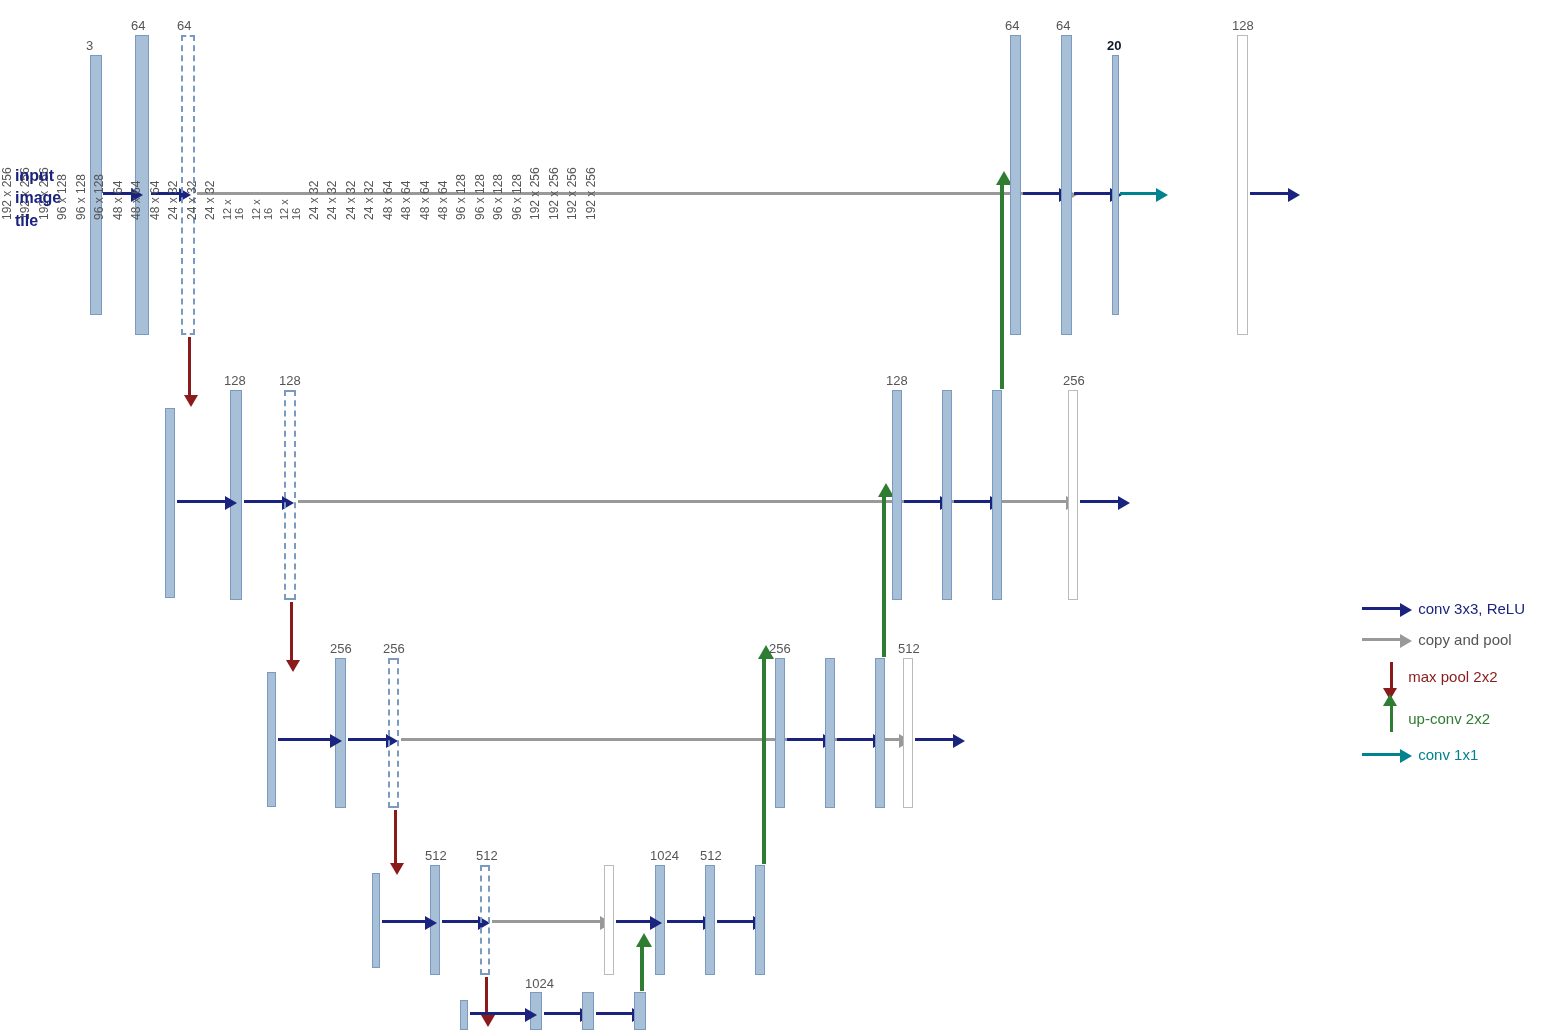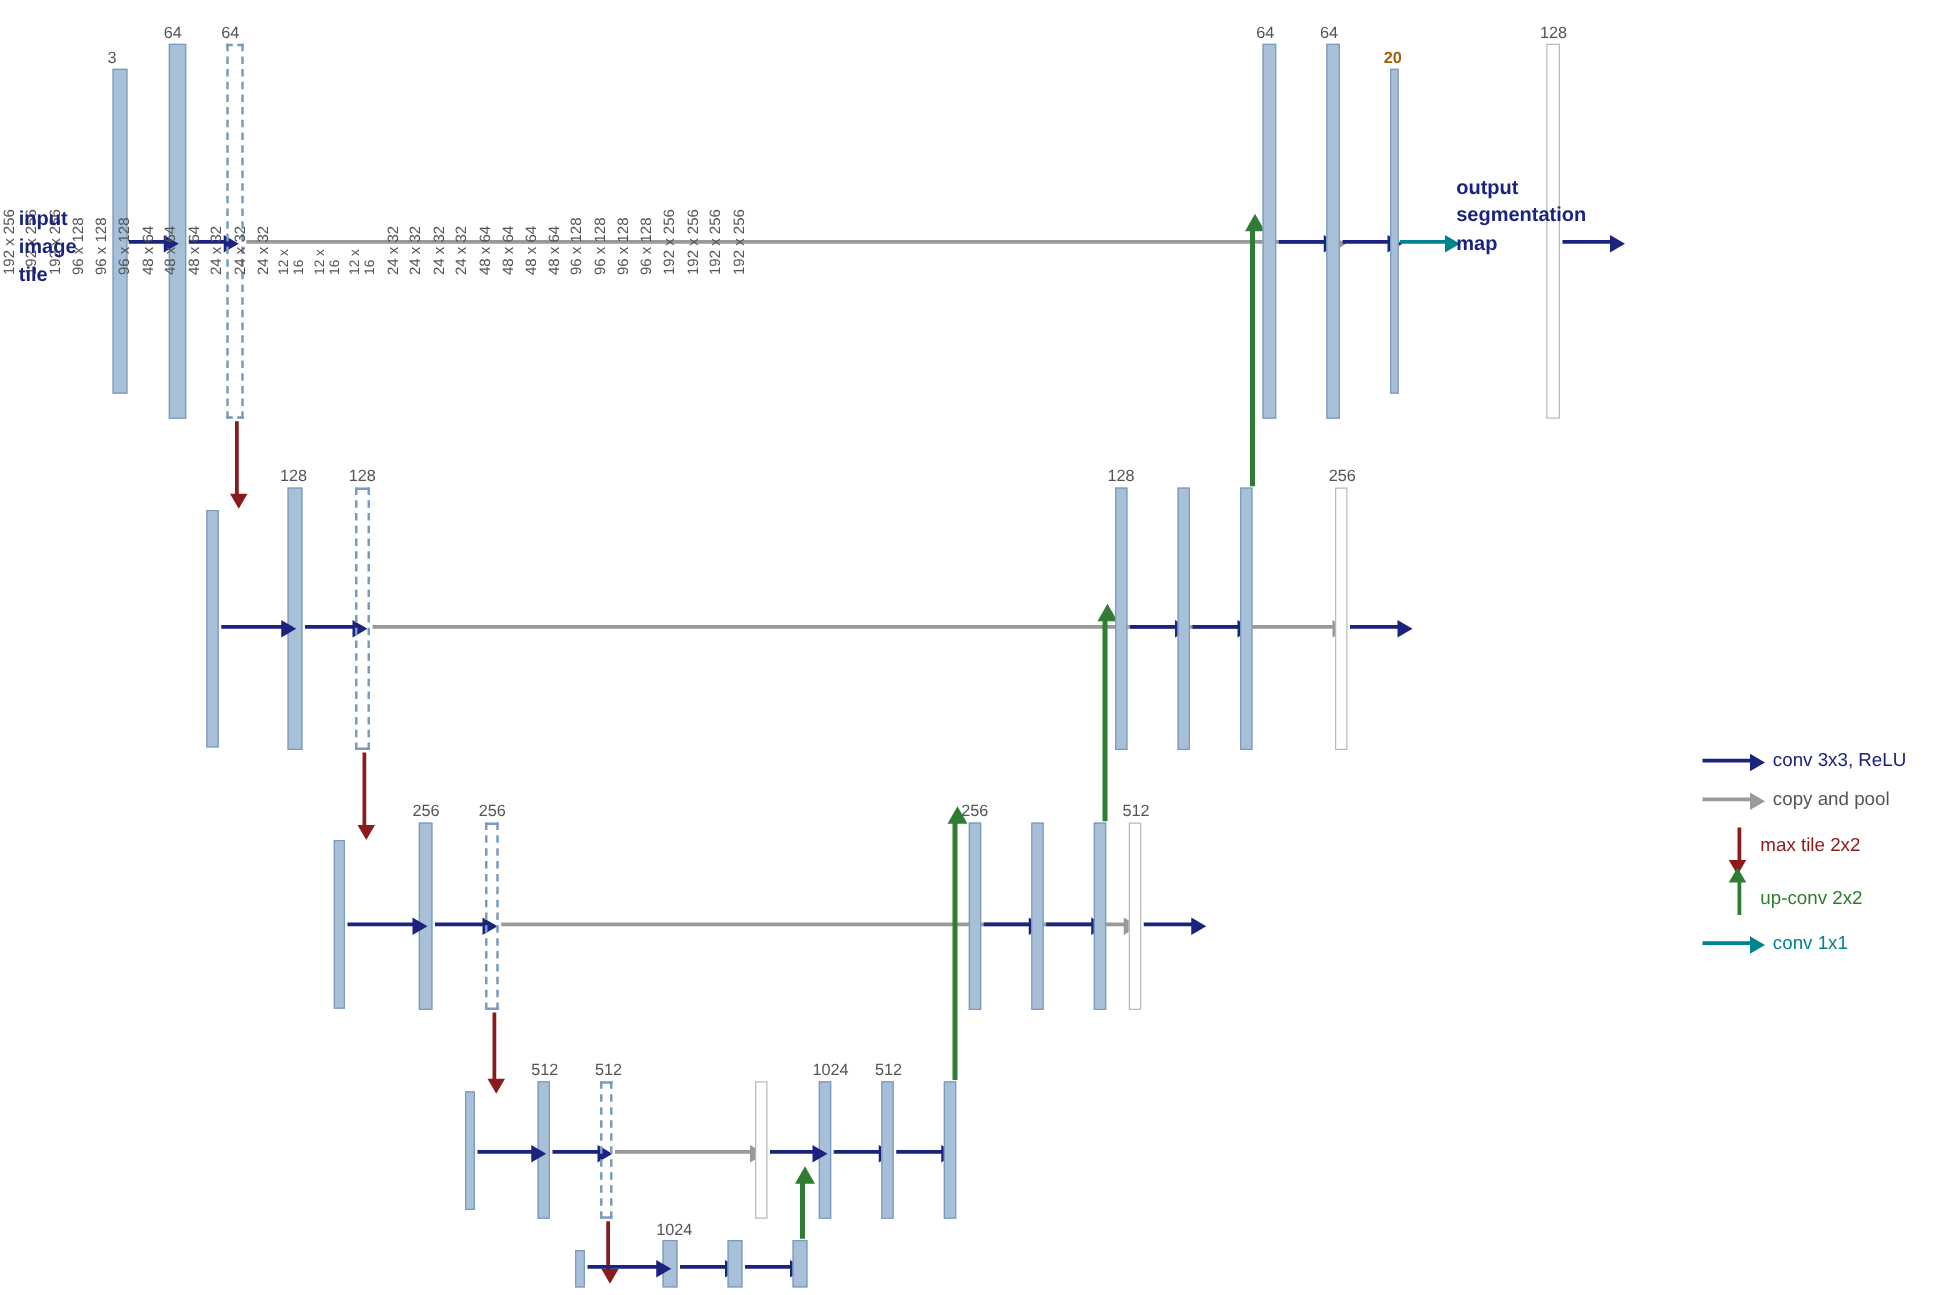--- a/index.html
+++ b/index.html
@@ -461,47 +461,46 @@
 
   
   <div class="fmap" style="left:1061px; top:35px; width:11px; height:300px;"></div>
   <span class="label" style="left:1056px; top:18px;">64</span>
   <span class="label-vertical" style="left:1038px; top:70px; height:220px; font-size:12px;">192 x 256</span>
 
   <div class="arrow-blue" style="left:1074px; top:192px; width:38px;"></div>
 
   
   <div class="fmap" style="left:1112px; top:55px; width:7px; height:260px;"></div>
-  <span class="label label-bold" style="left:1107px; top:38px; color:#a16207; font-weight:bold;">20</span>
+  <span class="label label-bold" style="left:1107px; top:38px; color:#0f172a; font-weight:bold;">20</span>
   <span class="label-vertical" style="left:1085px; top:90px; height:200px; font-size:12px;">192 x 256</span>
 
   
   <div class="arrow-teal" style="left:1120px; top:192px; width:38px;"></div>
 
   
-  <div class="output-label" style="left:1165px; top:140px;">output<br>segmentation<br>map</div>
 
   
   <div class="legend">
 
     <div class="legend-item">
       <div class="legend-arrow-blue"></div>
       <span class="legend-text" style="color:#1a237e; margin-left:16px;text-align:center;">conv 3x3, ReLU</span>
     </div>
 
     <div class="legend-item">
       <div class="legend-arrow-gray"></div>
       <span class="legend-text" style="color:#555; margin-left:16px;">copy and pool</span>
     </div>
 
     <div class="legend-item" style="align-items:flex-end;">
       <div style="display:flex; flex-direction:column; align-items:center; width:40px;">
         <div class="legend-arrow-red"></div>
       </div>
-      <span class="legend-text" style="color:#8b1a1a; margin-left:6px; align-self:center;">max tile 2x2</span>
+      <span class="legend-text" style="color:#8b1a1a; margin-left:6px; align-self:center;">max pool 2x2</span>
     </div>
 
     <div class="legend-item" style="align-items:flex-end;">
       <div style="display:flex; flex-direction:column; align-items:center; width:40px;">
         <div class="legend-arrow-green"></div>
       </div>
       <span class="legend-text" style="color:#2e7d32; margin-left:6px; align-self:center;">up-conv 2x2</span>
     </div>
 
     <div class="legend-item">

